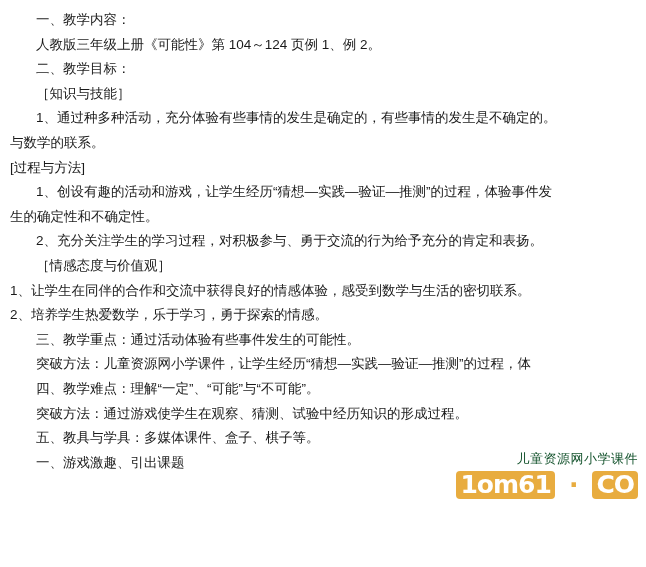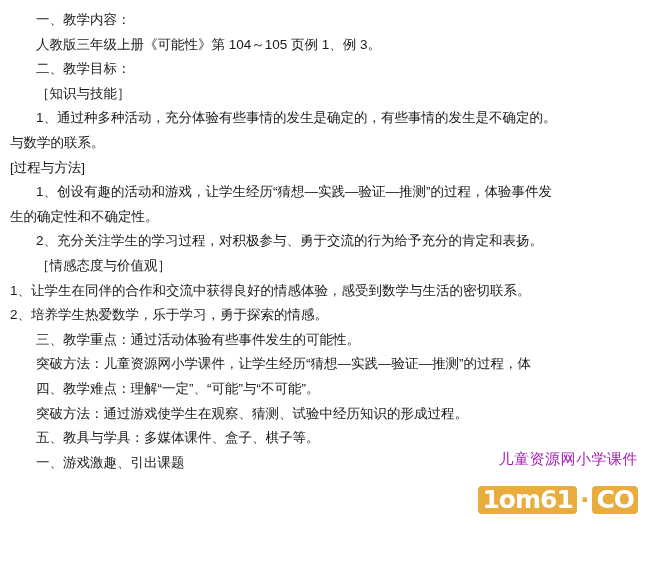--- a/index.html
+++ b/index.html
@@ -40,33 +40,33 @@
   }
   .watermark {
     position: absolute;
     right: 8px;
     bottom: 4px;
     width: 210px;
     height: 56px;
     pointer-events: none;
   }
   .wm-top {
-    font-size: 15px;
-    color: #a21caf;
+    font-size: 13px;
+    color: #14532d;
     text-align: right;
     line-height: 20px;
     font-family: "DejaVu Sans", sans-serif;
     letter-spacing: 0.5px;
   }
   .wm-bottom {
     display: flex;
     align-items: flex-end;
     justify-content: flex-end;
-    gap: 3px;
-    margin-top: 16px;
+    gap: 14px;
+    margin-top: 1px;
   }
   .wm-word {
     font-family: "DejaVu Sans", sans-serif;
     font-weight: bold;
     font-size: 25px;
     line-height: 28px;
     letter-spacing: -1px;
     background: #e8ac3f;
     color: #ffffff;
     padding: 0 4px;
@@ -79,21 +79,21 @@
     font-size: 25px;
     color: #e8ac3f;
   }
 </style>
 </head>
 <body>
 
 <div class="page">
   <div id="doc-body">
       <div class="line indent">一、教学内容：</div>
-      <div class="line indent">人教版三年级上册《可能性》第 104～105 页例 1、例 3。</div>
+      <div class="line indent">人教版三年级上册《可能性》第 104～124 页例 1、例 2。</div>
       <div class="line indent">二、教学目标：</div>
       <div class="line indent">［知识与技能］</div>
       <div class="line indent">1、通过种多种活动，充分体验有些事情的发生是确定的，有些事情的发生是不确定的。</div>
       <div class="line noindent">与数学的联系。</div>
       <div class="line noindent">[过程与方法]</div>
       <div class="line indent">1、创设有趣的活动和游戏，让学生经历“猜想—实践—验证—推测”的过程，体验事件发</div>
       <div class="line noindent">生的确定性和不确定性。</div>
       <div class="line indent">2、充分关注学生的学习过程，对积极参与、勇于交流的行为给予充分的肯定和表扬。</div>
       <div class="line indent">［情感态度与价值观］</div>
       <div class="line noindent">1、让学生在同伴的合作和交流中获得良好的情感体验，感受到数学与生活的密切联系。</div>

